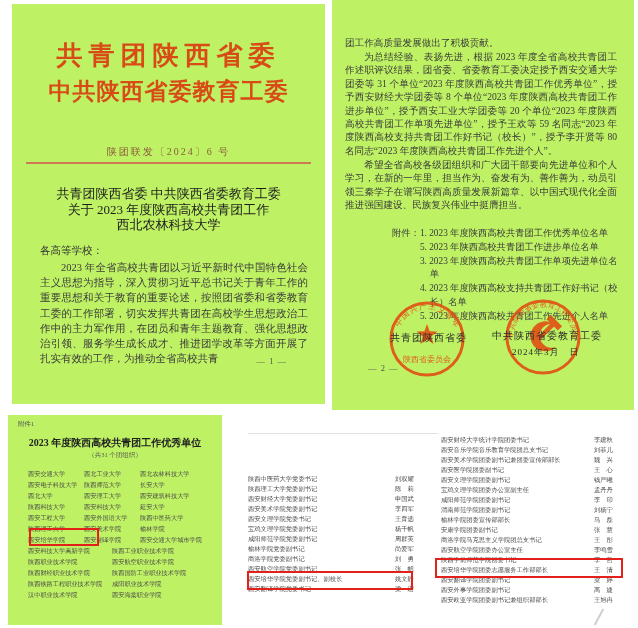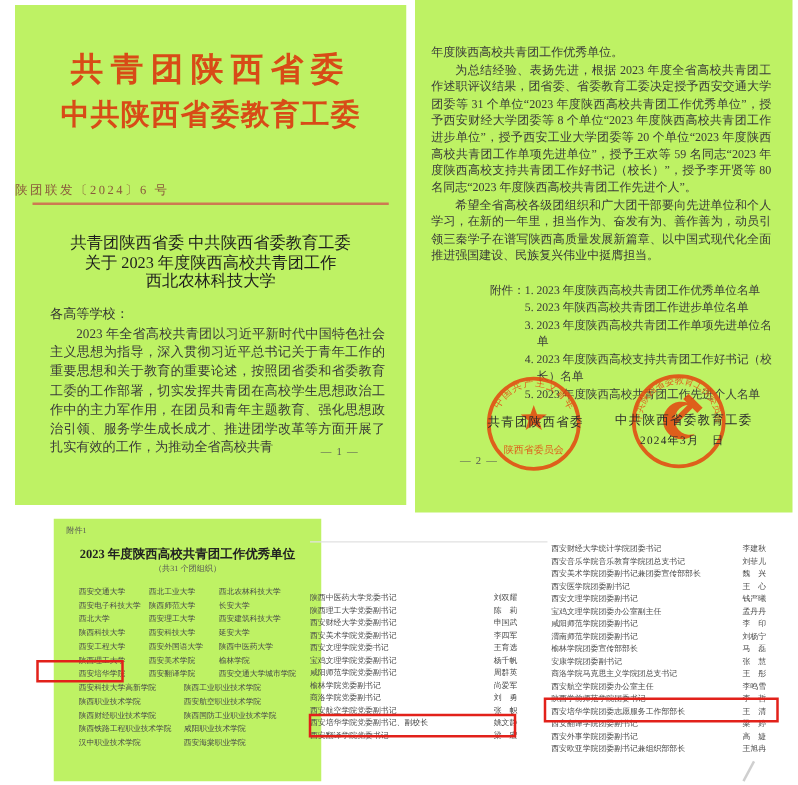--- a/index.html
+++ b/index.html
@@ -5,21 +5,21 @@
   html,body{margin:0;padding:0;}
   body{width:638px;height:628px;background:#ffffff;position:relative;overflow:hidden;
        font-family:"Liberation Serif", serif;color:#2f2f2f;}
   .page{position:absolute;background:#bef264;}
   
   #page1{left:12px;top:4px;width:313px;height:400px;}
   .p1-h1{position:absolute;top:34px;left:0;width:100%;text-align:center;
          color:#d84b17;font-weight:bold;font-size:26px;letter-spacing:6px;white-space:nowrap;}
   .p1-h2{position:absolute;top:72px;left:0;width:100%;text-align:center;
          color:#d84b17;font-weight:bold;font-size:23px;letter-spacing:1px;white-space:nowrap;}
-  .p1-docnum{position:absolute;top:141px;left:0;width:100%;
+  .p1-docnum{position:absolute;top:141px;left:0;width:100%;text-align:center;
          font-size:10px;color:#8a5a3c;letter-spacing:2px;}
   .p1-rule{position:absolute;top:158px;left:14px;width:285px;height:2px;background:#cd7a52;}
   .p1-title{position:absolute;top:182px;left:0;width:100%;text-align:center;
          font-weight:normal;font-size:13px;line-height:15.5px;color:#1d1d1d;}
   .p1-salut{position:absolute;top:240px;left:28px;font-size:10.5px;color:#333;}
   .p1-body{position:absolute;top:256px;left:28px;width:268px;font-size:10.5px;line-height:15.2px;
          text-align:justify;text-indent:2em;color:#3a3a3a;margin:0;}
   .pagenum{font-size:8.5px;color:#555;letter-spacing:1px;white-space:nowrap;}
   #p1-num{position:absolute;top:352px;right:38px;}
   
@@ -34,21 +34,21 @@
   .att-item{padding-left:1.05em;text-indent:-1.05em;}
   .stamp{position:absolute;width:78px;height:78px;opacity:0.88;}
   #stamp-left{left:56px;top:300px;}
   #stamp-right{left:172px;top:298px;}
   .sig{position:absolute;color:#2b2b2b;z-index:5;white-space:nowrap;}
   #sig-left{left:58px;top:331px;font-size:10px;letter-spacing:1px;}
   #sig-right{left:160px;top:329px;font-size:10px;letter-spacing:1px;}
   #sig-date{left:180px;top:346px;font-size:9px;letter-spacing:1px;}
   #p2-num{position:absolute;left:36px;top:363px;}
   
-  #att1{left:43px;top:415px;width:214px;height:210px;}
+  #att1{left:8px;top:415px;width:214px;height:210px;}
   .a1-label{position:absolute;top:5px;left:10px;font-size:6.5px;color:#555;}
   .a1-title{position:absolute;top:21px;left:0;width:100%;text-align:center;
             font-weight:bold;font-size:10px;color:#222;white-space:nowrap;}
   .a1-sub{position:absolute;top:36px;left:0;width:100%;text-align:center;font-size:6.5px;color:#555;}
   .grid3{position:absolute;top:53px;left:20px;width:190px;display:grid;
          grid-template-columns:56px 56px auto;font-size:6.2px;line-height:11px;color:#4a4a4a;}
   .grid2{position:absolute;top:130px;left:20px;width:190px;display:grid;
          grid-template-columns:84px auto;font-size:6.2px;line-height:11px;color:#4a4a4a;}
   .grid3 span,.grid2 span{white-space:nowrap;overflow:hidden;}
   
@@ -82,21 +82,21 @@
     <div>共青团陕西省委 中共陕西省委教育工委</div>
     <div>关于 2023 年度陕西高校共青团工作</div>
     <div>西北农林科技大学</div>
   </div>
   <div class="p1-salut">各高等学校：</div>
   <p class="p1-body">2023 年全省高校共青团以习近平新时代中国特色社会主义思想为指导，深入贯彻习近平总书记关于青年工作的重要思想和关于教育的重要论述，按照团省委和省委教育工委的工作部署，切实发挥共青团在高校学生思想政治工作中的主力军作用，在团员和青年主题教育、强化思想政治引领、服务学生成长成才、推进团学改革等方面开展了扎实有效的工作，为推动全省高校共青</p>
   <div class="pagenum" id="p1-num">— 1 —</div>
 </section>
 
 <section class="page" id="page2">
-  <p class="p2-para" id="p2-para1">年度陕西高校共青团工作优秀单位。</p>
+  <p class="p2-para" id="p2-para1">团工作高质量发展做出了积极贡献。</p>
   <p class="p2-para" id="p2-para2">为总结经验、表扬先进，根据 2023 年度全省高校共青团工作述职评议结果，团省委、省委教育工委决定授予西安交通大学团委等 31 个单位“2023 年度陕西高校共青团工作优秀单位”，授予西安财经大学团委等 8 个单位“2023 年度陕西高校共青团工作进步单位”，授予西安工业大学团委等 20 个单位“2023 年度陕西高校共青团工作单项先进单位”，授予王欢等 59 名同志“2023 年度陕西高校支持共青团工作好书记（校长）”，授予李开贤等 80 名同志“2023 年度陕西高校共青团工作先进个人”。</p>
   <p class="p2-para" id="p2-para3">希望全省高校各级团组织和广大团干部要向先进单位和个人学习，在新的一年里，担当作为、奋发有为、善作善为，动员引领三秦学子在谱写陕西高质量发展新篇章、以中国式现代化全面推进强国建设、民族复兴伟业中挺膺担当。</p>
 
   <div class="atts">
     <span class="atts-label">附件：</span>
     <div class="atts-list">
 
         <div class="att-item">1. 2023 年度陕西高校共青团工作优秀单位名单</div>
 
         <div class="att-item">5. 2023 年陕西高校共青团工作进步单位名单</div>

